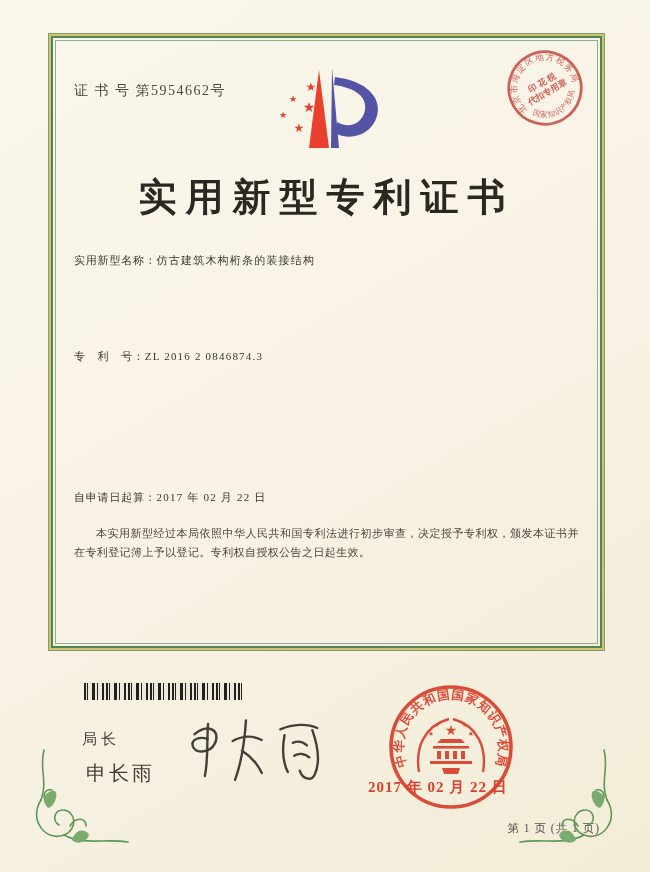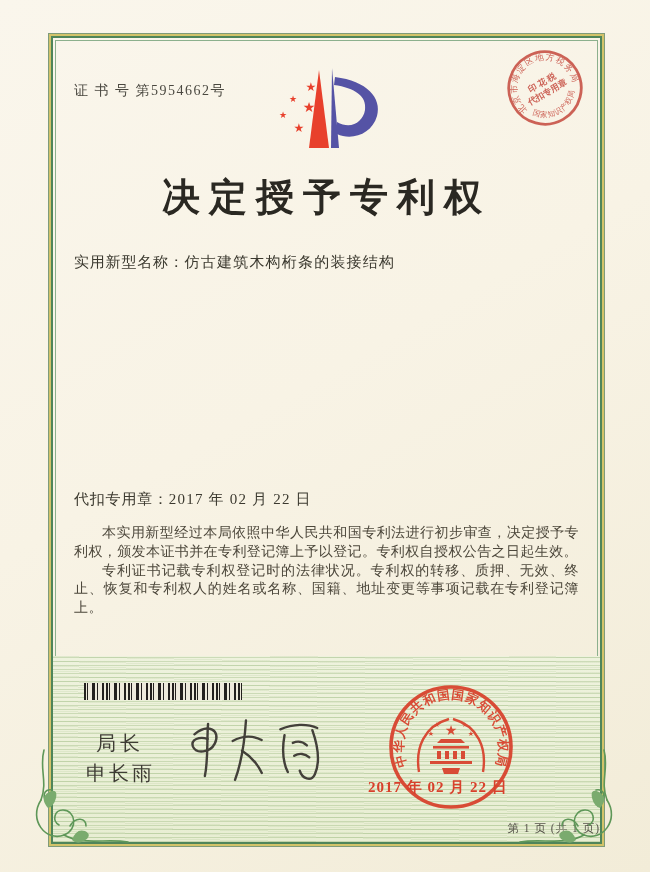--- a/index.html
+++ b/index.html
@@ -6,60 +6,60 @@
   html,body { width:650px; height:872px; }
   body {
     font-family: "Liberation Serif", "DejaVu Serif", serif;
     background:#e9e4d4;
   }
   .page {
     position:relative; width:650px; height:872px; overflow:hidden;
     background: linear-gradient(150deg, #faf6ec 0%, #f8f3e5 45%, #f2ecd8 100%);
   }
   
-  .frame { position:absolute; left:48px; top:33px; width:557px; height:814px;
+  .frame { position:absolute; left:48px; top:33px; width:557px; height:618px;
            border:1px solid #7f9b7a; }
   .f-gold { position:absolute; inset:0; border:2px solid var(--frame_gold,#d2c369); }
   .f-green{ position:absolute; inset:0; border:2px solid var(--frame_green,#4f855a); }
   .f-hair { position:absolute; inset:2px; border:1px solid #8cb08d; pointer-events:none; }
   .content{ position:absolute; inset:0; }
 
   
   .guilloche {
     position:absolute; left:0; right:0; top:618px; bottom:0;
     background:
       repeating-linear-gradient(0deg, rgba(125,165,95,.30) 0 1px, rgba(125,165,95,0) 1px 4px),
       repeating-linear-gradient(1.2deg, rgba(125,165,95,.12) 0 1px, rgba(125,165,95,0) 1px 5px),
       linear-gradient(#eef2dd, #e8eed3);
   }
 
   
   .cert-number { position:absolute; left:21px; top:44px; font-size:14px;
                  letter-spacing:1.5px; color:#4a4840; }
   .title { position:absolute; left:0; right:0; top:134px; text-align:center;
            font-size:38px; font-weight:600; letter-spacing:9px; color:#2a2822; }
-  .field-row { position:absolute; left:21px; font-size:15px; color:#3b392f;
+  .field-row { position:absolute; left:21px; font-size:11px; color:#3b392f;
                letter-spacing:.8px; white-space:nowrap;font-family:Liberation Serif, serif; }
   .field-row .val { letter-spacing:1.2px; }
   .r0{top:215px} .r1{top:264px} .r2{top:311px} .r3{top:358px} .r4{top:405px} .r5{top:452px}
 
   .body-text { position:absolute; left:21px; top:486px; width:505px;
-               font-size:14px; line-height:18.8px; text-align:justify;
+               font-size:11px; line-height:18.8px; text-align:justify;
                color:#4c473b; letter-spacing:.4px; }
   .body-text p { text-indent:2em; }
 
   .barcode { position:absolute; left:31px; top:645px; width:158px; height:17px;
     background: repeating-linear-gradient(90deg,
       #23211e 0 2px,  #edeadb 2px 3px,
       #23211e 3px 4px, #edeadb 4px 8px,
       #23211e 8px 11px, #edeadb 11px 13px,
       #23211e 13px 14px, #edeadb 14px 18px,
       #23211e 18px 20px, #edeadb 20px 22px); }
 
-  .director-title { position:absolute; left:43px; top:692px; font-size:20px;
+  .director-title { position:absolute; left:29px; top:692px; font-size:15px;
                     letter-spacing:4px; color:#3f3d35;font-family:Liberation Serif, serif; }
   .director-name  { position:absolute; left:33px; top:722px; font-size:20px;
                     letter-spacing:3px; color:#3f3d35; }
   .signature { position:absolute; left:128px; top:668px; transform:rotate(-2deg); }
 
   .seal { position:absolute; left:333px; top:644px; }
   .seal-date { position:absolute; left:315px; top:740px; width:210px;
                font-size:15px; font-weight:700; letter-spacing:1px;
                color:var(--seal_red,#d8402b); }
   .footer { position:absolute; left:0; right:0; top:783px; text-align:right;
@@ -112,32 +112,34 @@
                 <textPath href="#taxTop" startOffset="50%" text-anchor="middle">北京市海淀区地方税务局</textPath>
               </text>
               <text x="37" y="34" font-size="8" font-weight="bold" text-anchor="middle">印 花 税</text>
               <text x="37" y="44" font-size="8" font-weight="bold" text-anchor="middle">代扣专用章</text>
               <text font-size="7" letter-spacing="0.5">
                 <textPath href="#taxBottom" startOffset="50%" text-anchor="middle">国家知识产权局</textPath>
               </text>
             </g>
           </svg>
 
-          <div class="title">决定授予专利权</div>
+          <div class="title">实用新型专利证书</div>
 
           <div class="field-row r0">
             <span class="lab">实用新型名称：</span><span class="val">仿古建筑木构桁条的装接结构</span>
           </div>
+          <div class="field-row r2">
+            <span class="lab">专　利　号：</span><span class="val">ZL 2016 2 0846874.3</span>
+          </div>
           <div class="field-row r5">
-            <span class="lab">代扣专用章：</span><span class="val">2017 年 02 月 22 日</span>
+            <span class="lab">自申请日起算：</span><span class="val">2017 年 02 月 22 日</span>
           </div>
 
           <div class="body-text">
             <p>本实用新型经过本局依照中华人民共和国专利法进行初步审查，决定授予专利权，颁发本证书并在专利登记簿上予以登记。专利权自授权公告之日起生效。</p>
-            <p>专利证书记载专利权登记时的法律状况。专利权的转移、质押、无效、终止、恢复和专利权人的姓名或名称、国籍、地址变更等事项记载在专利登记簿上。</p>
           </div>
 
           <div class="barcode"></div>
 
           <div class="director-title">局长</div>
           <div class="director-name">申长雨</div>
 
           <svg class="signature" width="160" height="88" viewBox="0 0 160 88">
             <g fill="none" stroke="#43403a" stroke-width="2.4" stroke-linecap="round">
               <path d="M28,16 C26,34 27,52 23,68"></path>

